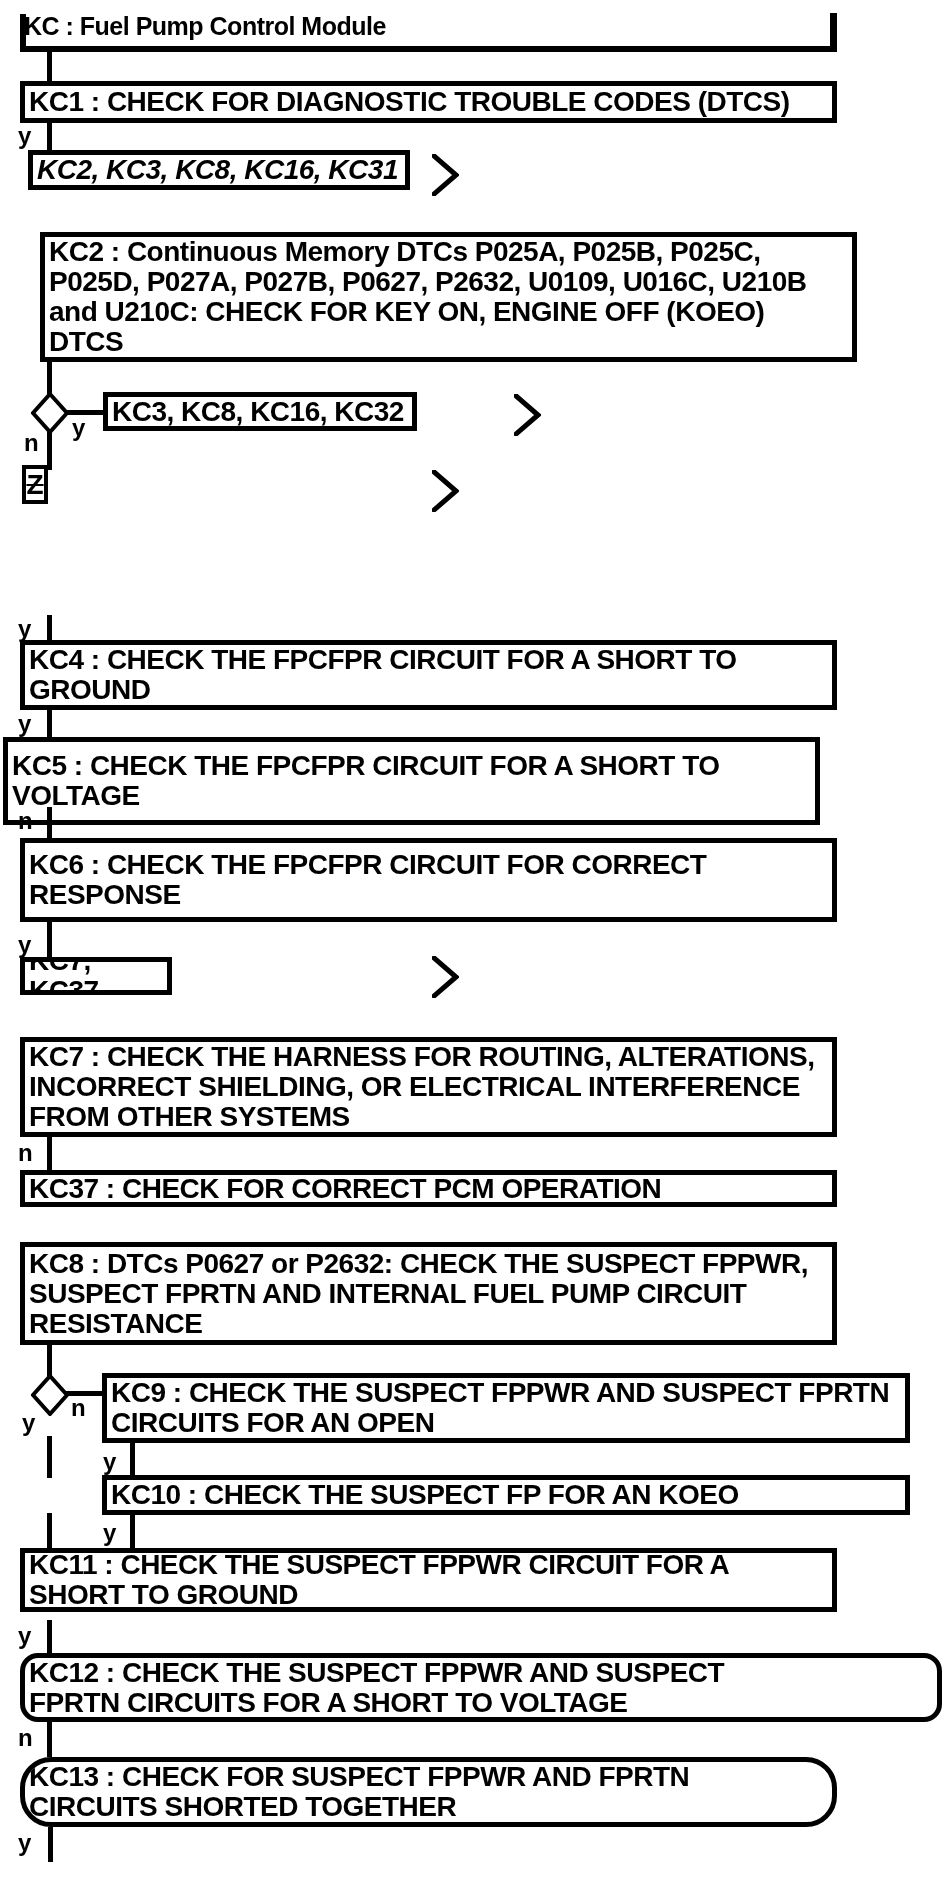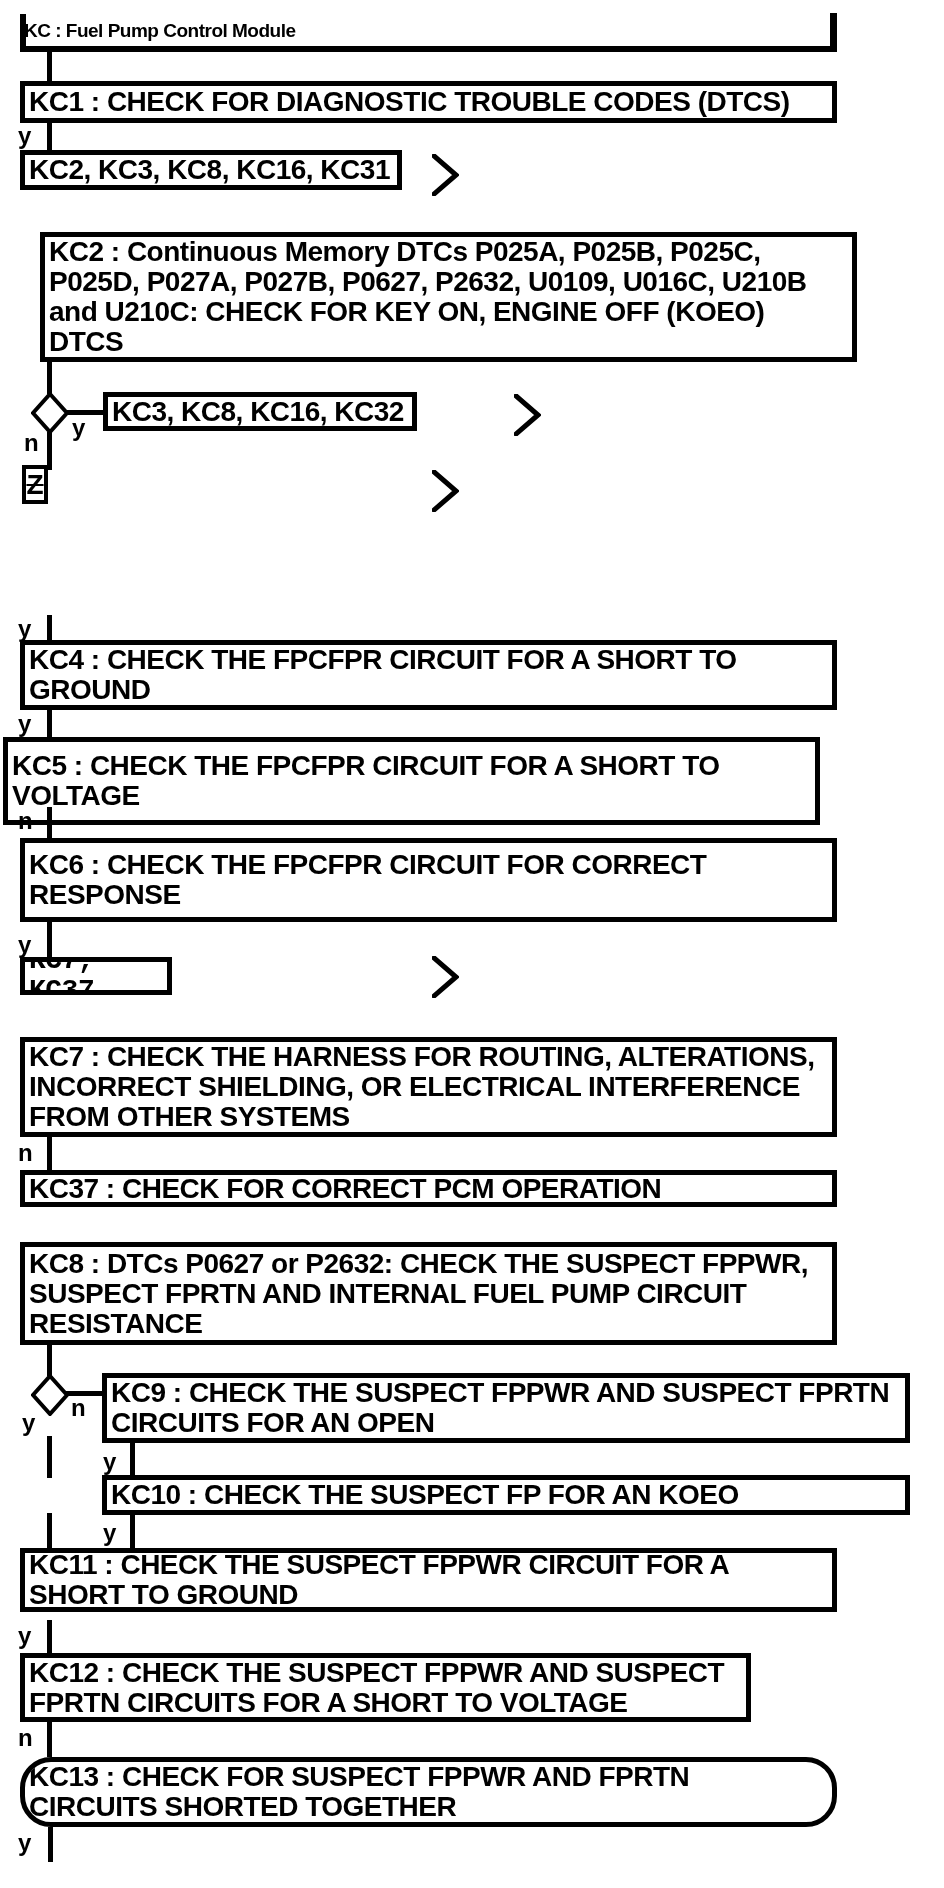--- a/index.html
+++ b/index.html
@@ -5,42 +5,42 @@
   html,body{margin:0;padding:0;background:#fff;}
   #canvas{position:relative;width:944px;height:1888px;background:#fff;overflow:hidden;
           font-family:"Liberation Sans",sans-serif;font-weight:bold;color:#000;}
   .abs{position:absolute;}
   .box{position:absolute;border:5px solid #000;background:#fff;box-sizing:border-box;
        display:flex;align-items:center;font-size:28px;line-height:30px;
        letter-spacing:-0.5px;white-space:pre-line;padding-left:4px;overflow:hidden;}
   .vline{position:absolute;width:5px;background:#000;}
   .hline{position:absolute;height:5px;background:#000;}
   .lbl{position:absolute;font-size:24px;line-height:24px;letter-spacing:-0.5px;}
-  .title-text{position:absolute;font-size:19px;letter-spacing:-0.5px;white-space:nowrap;margin-top:8px;}
+  .title-text{position:absolute;font-size:25px;letter-spacing:-0.5px;white-space:nowrap;}
   .zbox{position:absolute;border:4px solid #000;background:#fff;box-sizing:border-box;
         display:flex;align-items:center;justify-content:center;font-size:28px;}
   .zbox span{text-decoration:line-through;}
   svg{display:block;}
 </style>
 </head>
 <body>
 
 <div id="canvas">
 
   <div class="title-text" style="left:24px;top:12px;">KC : Fuel Pump Control Module</div>
   <div class="vline" style="left:20px;top:14px;height:38px;width:6px;"></div>
   <div class="hline" style="left:20px;top:46px;width:817px;height:6px;"></div>
   <div class="vline" style="left:830px;top:13px;height:39px;width:7px;"></div>
 
   <div class="vline" style="left:47px;top:50px;height:33px;"></div>
   <div class="box" style="left:20px;top:81px;width:817px;height:42px;">KC1 : CHECK FOR DIAGNOSTIC TROUBLE CODES (DTCS)</div>
   <div class="lbl" style="left:18px;top:124px;">y</div>
   <div class="vline" style="left:47px;top:123px;height:29px;"></div>
 
-  <div class="box" style="left:20px;top:150px;width:382px;height:40px;">KC2, KC3, KC8, KC16, KC31</div>
+  <div class="box" style="left:28px;top:150px;width:382px;height:40px;font-style:italic;">KC2, KC3, KC8, KC16, KC31</div>
   <div class="abs" style="left:432px;top:154px;">
     <svg width="27" height="42" viewBox="0 0 27 42">
         <polyline points="2,2 24,21 2,40" fill="none" stroke="#000" stroke-width="5" stroke-linecap="square"></polyline>
       </svg>
   </div>
 
   <div class="box" style="left:20px;top:232px;width:817px;height:130px;margin-left:20px;">KC2 : Continuous Memory DTCs P025A, P025B, P025C,
 P025D, P027A, P027B, P0627, P2632, U0109, U016C, U210B
 and U210C: CHECK FOR KEY ON, ENGINE OFF (KOEO)
 DTCS</div>
@@ -83,21 +83,21 @@
   <div class="box" style="left:3px;top:737px;width:817px;height:88px;">KC5 : CHECK THE FPCFPR CIRCUIT FOR A SHORT TO
 VOLTAGE</div>
   <div class="lbl" style="left:18px;top:809px;">n</div>
   <div class="vline" style="left:47px;top:807px;height:33px;"></div>
 
   <div class="box" style="left:20px;top:838px;width:817px;height:84px;">KC6 : CHECK THE FPCFPR CIRCUIT FOR CORRECT
 RESPONSE</div>
   <div class="lbl" style="left:18px;top:933px;">y</div>
   <div class="vline" style="left:47px;top:922px;height:35px;"></div>
 
-  <div class="box" style="left:20px;top:957px;width:152px;height:38px;font-family:Liberation Mono, monospace;">KC7, KC37</div>
+  <div class="box" style="left:20px;top:957px;width:152px;height:38px;">KC7, KC37</div>
   <div class="abs" style="left:432px;top:956px;">
     <svg width="27" height="42" viewBox="0 0 27 42">
         <polyline points="2,2 24,21 2,40" fill="none" stroke="#000" stroke-width="5" stroke-linecap="square"></polyline>
       </svg>
   </div>
 
   <div class="box" style="left:20px;top:1037px;width:817px;height:100px;">KC7 : CHECK THE HARNESS FOR ROUTING, ALTERATIONS,
 INCORRECT SHIELDING, OR ELECTRICAL INTERFERENCE
 FROM OTHER SYSTEMS</div>
   <div class="lbl" style="left:18px;top:1141px;">n</div>
@@ -129,21 +129,21 @@
 
   <div class="box" style="left:102px;top:1475px;width:808px;height:40px;">KC10 : CHECK THE SUSPECT FP FOR AN KOEO</div>
   <div class="lbl" style="left:103px;top:1521px;">y</div>
   <div class="vline" style="left:130px;top:1515px;height:33px;"></div>
 
   <div class="box" style="left:20px;top:1548px;width:817px;height:64px;">KC11 : CHECK THE SUSPECT FPPWR CIRCUIT FOR A
 SHORT TO GROUND</div>
   <div class="lbl" style="left:18px;top:1624px;">y</div>
   <div class="vline" style="left:47px;top:1620px;height:33px;"></div>
 
-  <div class="box" style="left:20px;top:1653px;width:731px;height:69px;">KC12 : CHECK THE SUSPECT FPPWR AND SUSPECT
+  <div class="box" style="left:20px;top:1653px;width:922px;height:69px;border-radius:18px;">KC12 : CHECK THE SUSPECT FPPWR AND SUSPECT
 FPRTN CIRCUITS FOR A SHORT TO VOLTAGE</div>
   <div class="lbl" style="left:18px;top:1726px;">n</div>
   <div class="vline" style="left:47px;top:1722px;height:35px;"></div>
 
   <div class="box" style="left:20px;top:1757px;width:817px;height:70px;border-radius:31px;">KC13 : CHECK FOR SUSPECT FPPWR AND FPRTN
 CIRCUITS SHORTED TOGETHER</div>
   <div class="lbl" style="left:18px;top:1831px;">y</div>
   <div class="vline" style="left:48px;top:1827px;height:35px;"></div>
 
 </div>

